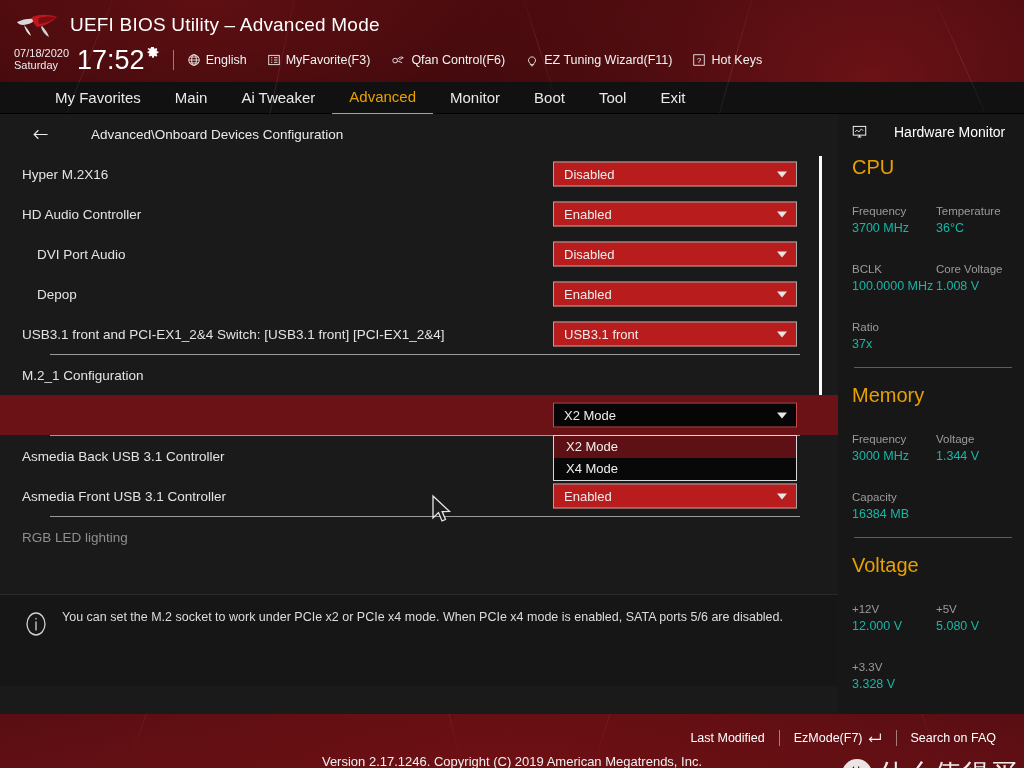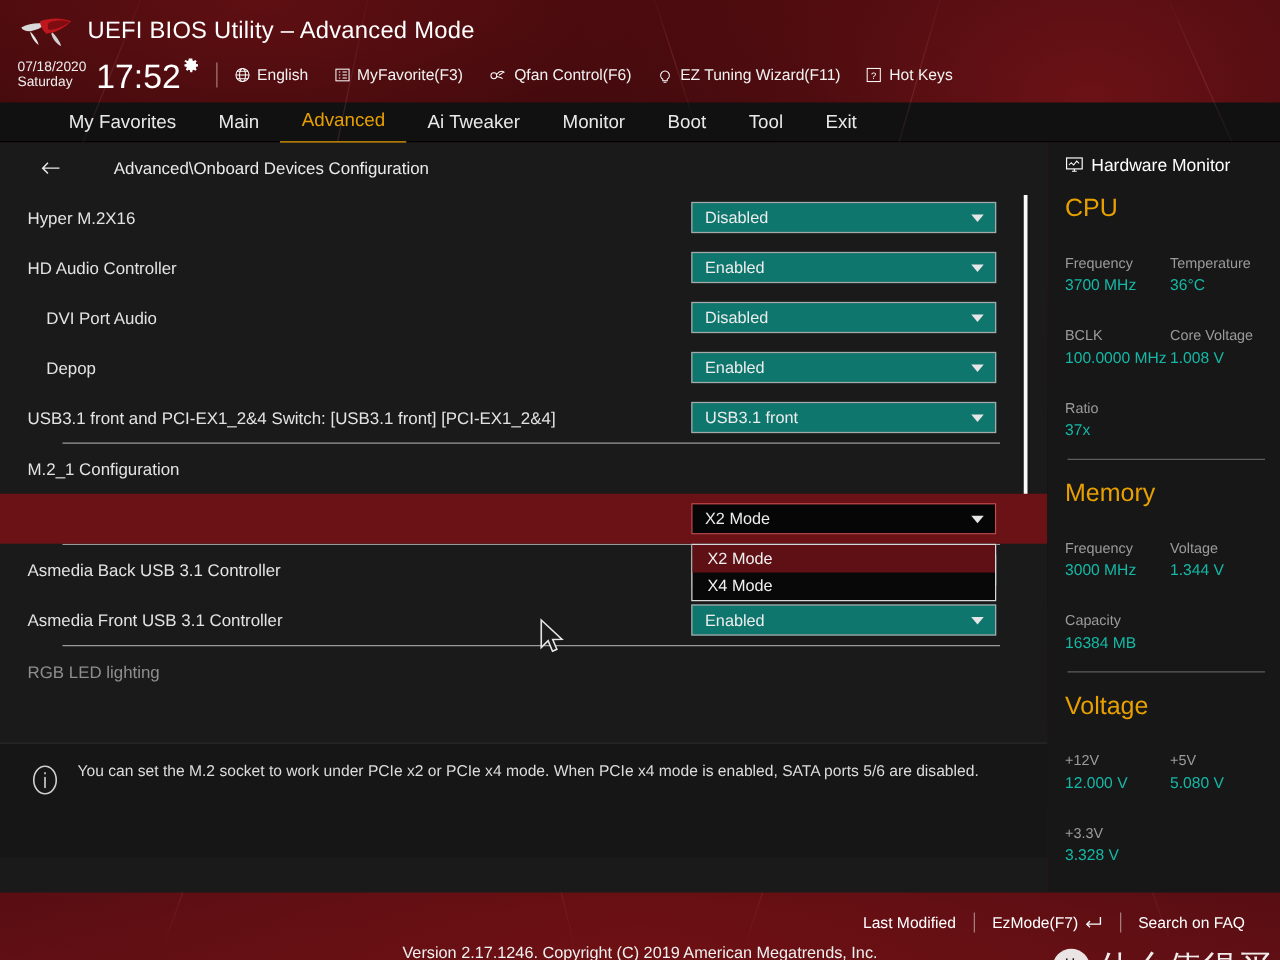--- a/index.html
+++ b/index.html
@@ -73,21 +73,21 @@
     padding: 0 0 0 22px;
   }
   .row .lbl { color:#e3e3e3; font-size: 13.5px; }
   .row.indent .lbl { padding-left: 15px; }
   .row.selected { background: #6b1216; }
   .row.dim .lbl { color:#8e8e8e; }
 
   .ctrl {
     position:absolute; left: 553px; top: 50%; transform: translateY(-50%);
     width: 244px; height: 25px;
-    background:#0f766e; border:1px solid #a8a8a8;
+    background:#b91c1c; border:1px solid #a8a8a8;
     display:flex; align-items:center; justify-content:space-between;
     padding: 0 9px 0 10px; color:#ededed; font-size:13px;
   }
   .row.selected .ctrl { border-color:#c9484c; background:#060606; }
   .caret { width:0;height:0;border-left:5px solid transparent;border-right:5px solid transparent;border-top:6px solid #e6e6e6; }
 
   .divider { height:1px; background:#9a9a9a; margin: 0 38px 0 50px; }
 
   .dropdown {
     position:absolute; left: 553px; width: 244px;
@@ -99,21 +99,21 @@
 
   .helpbar {
     height: 92px; background:#161616; border-top:1px solid #2a2a2a;
     display:flex; align-items:flex-start; padding: 14px 20px 0 14px;
   }
   .info-ic { flex:none; margin: 1px 12px 0 8px; }
   .help-text { color:#dcdcdc; font-size:12.5px; line-height:16px; }
 
   
   .hw { width: 186px; background:#171717; padding: 0 0 0 14px; position:relative; }
-  .hw-title { display:flex; align-items:center; color:#fff; font-size:14px; padding: 10px 0 0 0; }
+  .hw-title { display:flex; align-items:center; color:#fff; font-size:14px; padding: 10px 0 0 0; gap: 21px; }
   .hw-title .ic { margin-right:6px; display:flex; }
   .hw-sec { color:#e8a000; font-size:20px; margin: 16px 0 9px 0; }
   .hw-grid { display:flex;margin-top:24px; }
   .hw-col { width: 84px; }
   .hw-k { color:#9b9b9b; font-size:11.5px; line-height:16px; }
   .hw-v { color:#14b8a6; font-size:12.5px; line-height:18px; }
   .hw-pair { margin-bottom: 10px; }
   .hw-rule { height:1px; background:#5c5c5c; margin: 14px 12px 0 2px; }
 
   
@@ -236,22 +236,22 @@
           </svg>
         </span>
         <span>Hot Keys</span>
       </div>
     </div>
   </div>
 
   <div class="navbar">
     <div class="tab">My Favorites</div>
     <div class="tab">Main</div>
+    <div class="tab">Ai Tweaker</div>
     <div class="tab active">Advanced</div>
-    <div class="tab">Ai Tweaker</div>
     <div class="tab">Monitor</div>
     <div class="tab">Boot</div>
     <div class="tab">Tool</div>
     <div class="tab">Exit</div>
   </div>
 
   <div class="body-wrap">
 
     <div class="main-col">
 

